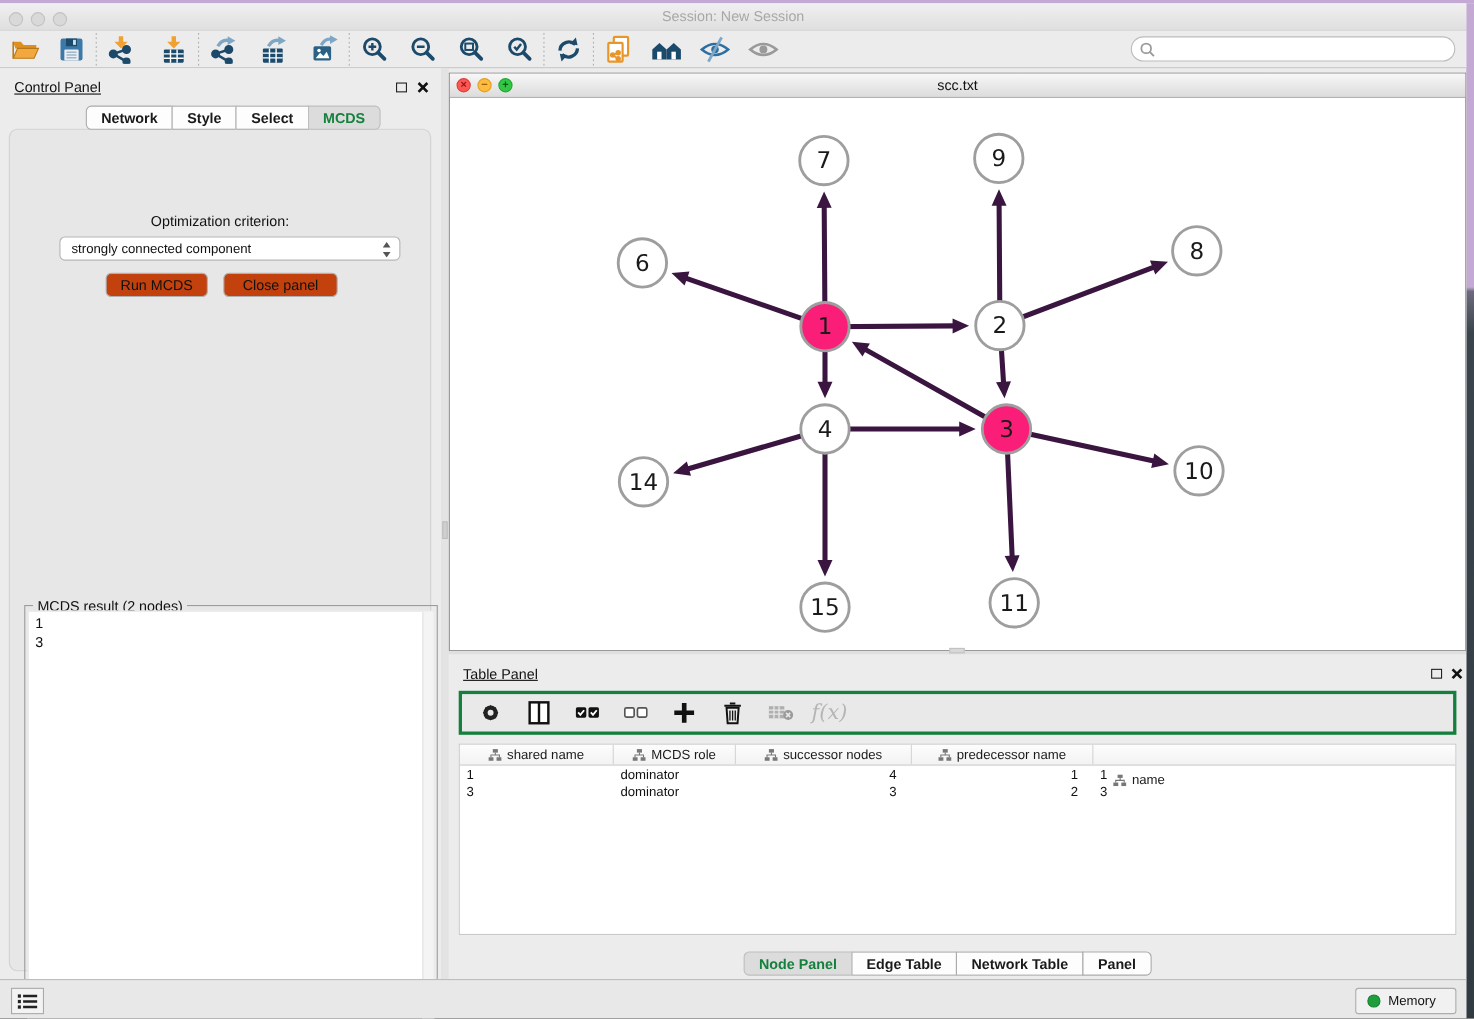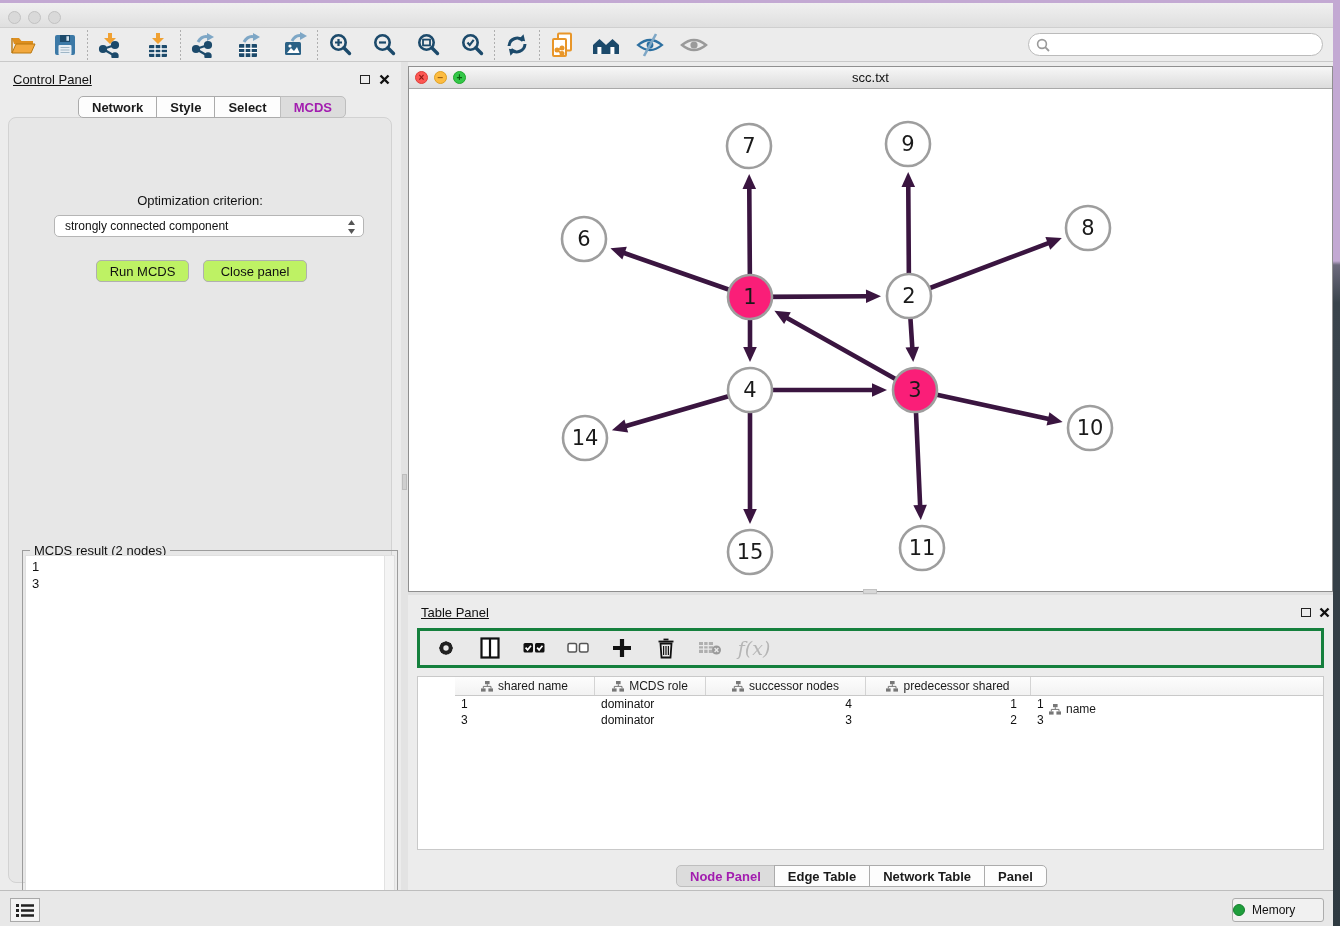--- a/index.html
+++ b/index.html
@@ -36,28 +36,28 @@
   .float-ico{position:absolute;width:10px;height:9px;border:1.6px solid #222;top:5px;}
   .close-ico{position:absolute;top:4px;width:11px;height:11px;}
   .cp-inner{position:absolute;left:8px;top:55px;width:384px;height:766px;background:#E7E7E7;
        border:1px solid #D2D2D2;border-radius:8px;}
   .tabs-row{position:absolute;display:flex;}
   .cp-tabs{left:78px;top:34px;}
   .tab{background:#FDFDFD;border:1px solid #ABABAB;margin-left:-1px;height:22px;
        padding:0 13px;display:flex;align-items:center;font-size:13px;font-weight:700;color:#1a1a1a;}
   .tab:first-child{border-radius:5px 0 0 5px;margin-left:0;}
   .tab:last-child{border-radius:0 5px 5px 0;}
-  .tab.active{background:#DCDCDC;color:#a21caf;border-color:#BEBEBE;}
+  .tab.active{background:#DCDCDC;color:#15803d;border-color:#BEBEBE;}
   .opt-label{position:absolute;left:0;top:75px;width:100%;text-align:center;font-size:13px;color:#111;}
   .criterion{position:absolute;left:45px;top:97px;width:310px;height:22px;background:#fff;
        border:1px solid #B5B5B5;border-radius:5px;font-size:12px;color:#111;
        display:flex;align-items:center;padding-left:10px;}
   .criterion svg{position:absolute;right:7px;top:4px;}
-  .cp-btn{position:absolute;top:130px;height:22px;background:#bef264;border:1px solid #B0B0B0;
-       border-radius:5px;font-size:13px;color:#111;display:flex;align-items:center;justify-content:center;margin-top:12px;}
+  .cp-btn{position:absolute;top:130px;height:22px;background:#c2410c;border:1px solid #B0B0B0;
+       border-radius:5px;font-size:13px;color:#111;display:flex;align-items:center;justify-content:center;}
   
   .result-box{position:absolute;left:13px;top:432px;width:376px;height:385px;border:1px solid #9C9C9C;}
   .result-legend{position:absolute;left:7px;top:-8px;background:#E7E7E7;padding:0 4px;
        font-size:13px;color:#111;text-align:right;}
   .result-area{position:absolute;left:2px;top:4px;right:2px;bottom:2px;background:#fff;
        border:1px solid #E0E0E0;}
   .result-text{position:absolute;left:6px;top:2px;font-size:13px;line-height:17px;color:#111;
        white-space:pre;}
   .result-scroll{position:absolute;right:0;top:0;width:10px;height:100%;background:#F4F4F4;
        border-left:1px solid #E2E2E2;}
@@ -79,49 +79,50 @@
   .net-title{position:absolute;top:3px;left:0;width:100%;text-align:center;font-size:13px;color:#111;}
   .graph-svg{position:absolute;left:0;top:22px;width:923px;height:502px;}
   
   .table-panel{position:absolute;left:408px;top:595px;width:925px;height:295px;background:#ECECEC;}
   .tp-toolbar{position:absolute;left:9px;top:33px;width:907px;height:40px;background:#E9E9E9;
        border:3px solid #15803d;display:flex;align-items:center;padding-left:12px;gap:16px;}
   .tp-btn{width:28px;height:26px;display:flex;align-items:center;justify-content:center;}
   .fx{font-family:"DejaVu Serif","Liberation Serif",serif;font-style:italic;
        font-size:19px;color:#B5B5B5;}
   .tp-table{position:absolute;left:9px;top:81px;width:907px;height:174px;background:#fff;
-       border:1px solid #C9C9C9;overflow:hidden;padding-left:37px;}
+       border:1px solid #C9C9C9;overflow:hidden;}
   .thead{display:flex;height:19px;border-bottom:1px solid #C9C9C9;background:linear-gradient(#FDFDFD,#F2F2F2);}
   .th{display:flex;align-items:center;justify-content:center;gap:5px;border-right:1px solid #D4D4D4;
        font-size:12px;color:#1a1a1a;flex:0 0 auto;}
   .trow{display:flex;height:16px;font-size:12px;color:#111;}
   .td{flex:0 0 auto;padding:1px 8px 0 6px;overflow:hidden;white-space:nowrap;}
   .td.r{text-align:right;padding-right:14px;}
   .tp-tabs{left:268px;top:270px;}
   
   .status-bar{position:absolute;left:0;top:890px;width:1333px;height:36px;background:#E8E8E8;
        border-top:1px solid #BDBDBD;}
   .list-btn{position:absolute;left:10px;top:7px;width:30px;height:24px;background:#F3F3F3;
        border:1px solid #A9A9A9;display:flex;align-items:center;justify-content:center;}
   .mem-btn{position:absolute;right:9px;top:7px;width:92px;height:24px;background:#F1F1F1;
        border:1px solid #ADADAD;border-radius:3px;display:flex;align-items:center;gap:7px;
-       padding-left:0;font-size:12px;color:#111;}
+       padding-left:10px;font-size:12px;color:#111;}
   .mem-dot{width:12px;height:12px;border-radius:50%;background:#1F9E3C;border:1px solid #15802E;}
 </style>
 </head>
 <body>
 
 <div class="app">
   <div class="top-strip"></div>
   <div class="right-strip"></div>
 
   <div class="titlebar">
     <span class="tl gray" style="left:8px"></span>
     <span class="tl gray" style="left:28px"></span>
     <span class="tl gray" style="left:48px"></span>
+    <div class="main-title">Session: New Session</div>
   </div>
 
   <div class="main-toolbar">
     <span class="tbtn" style="margin-left:8px">
         <svg width="26" height="26" viewBox="0 0 26 26">
           <path d="M2 6h7l2.5 3H23v3H4z" fill="#DE8F1F"></path>
           <path d="M2 21 6 12h19l-4 9z" fill="#F2A83E" stroke="#B97811"></path>
           <path d="M2 6v15" stroke="#B97811" stroke-width="1.4"></path>
         </svg>
       </span>
@@ -464,21 +465,21 @@
             </svg>
             <span>successor nodes</span>
           </div>
           <div class="th" style="width: 165px;">
             <svg width="12" height="11" viewBox="0 0 12 11">
               <rect x="4" y="0" width="4.6" height="3.2" fill="#777"></rect>
               <rect x="0" y="7.4" width="4.6" height="3.2" fill="#777"></rect>
               <rect x="7.4" y="7.4" width="4.6" height="3.2" fill="#777"></rect>
               <path d="M6.3 3.2v2M2.3 7.4v-2h7.7v2" stroke="#777" fill="none"></path>
             </svg>
-            <span>predecessor shared</span>
+            <span>predecessor name</span>
           </div>
           <div class="th" style="width: 84px; margin-top: 32px;">
             <svg width="12" height="11" viewBox="0 0 12 11">
               <rect x="4" y="0" width="4.6" height="3.2" fill="#777"></rect>
               <rect x="0" y="7.4" width="4.6" height="3.2" fill="#777"></rect>
               <rect x="7.4" y="7.4" width="4.6" height="3.2" fill="#777"></rect>
               <path d="M6.3 3.2v2M2.3 7.4v-2h7.7v2" stroke="#777" fill="none"></path>
             </svg>
             <span>name</span>
           </div>

